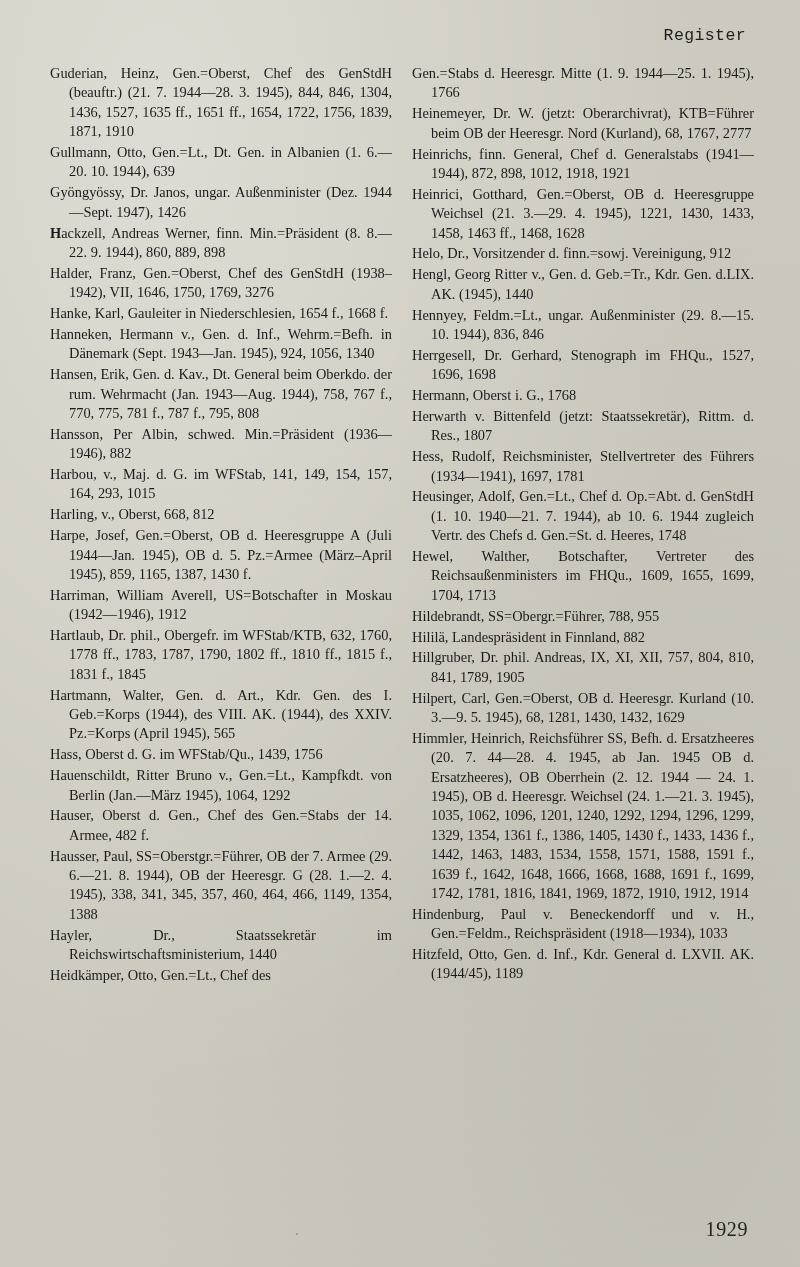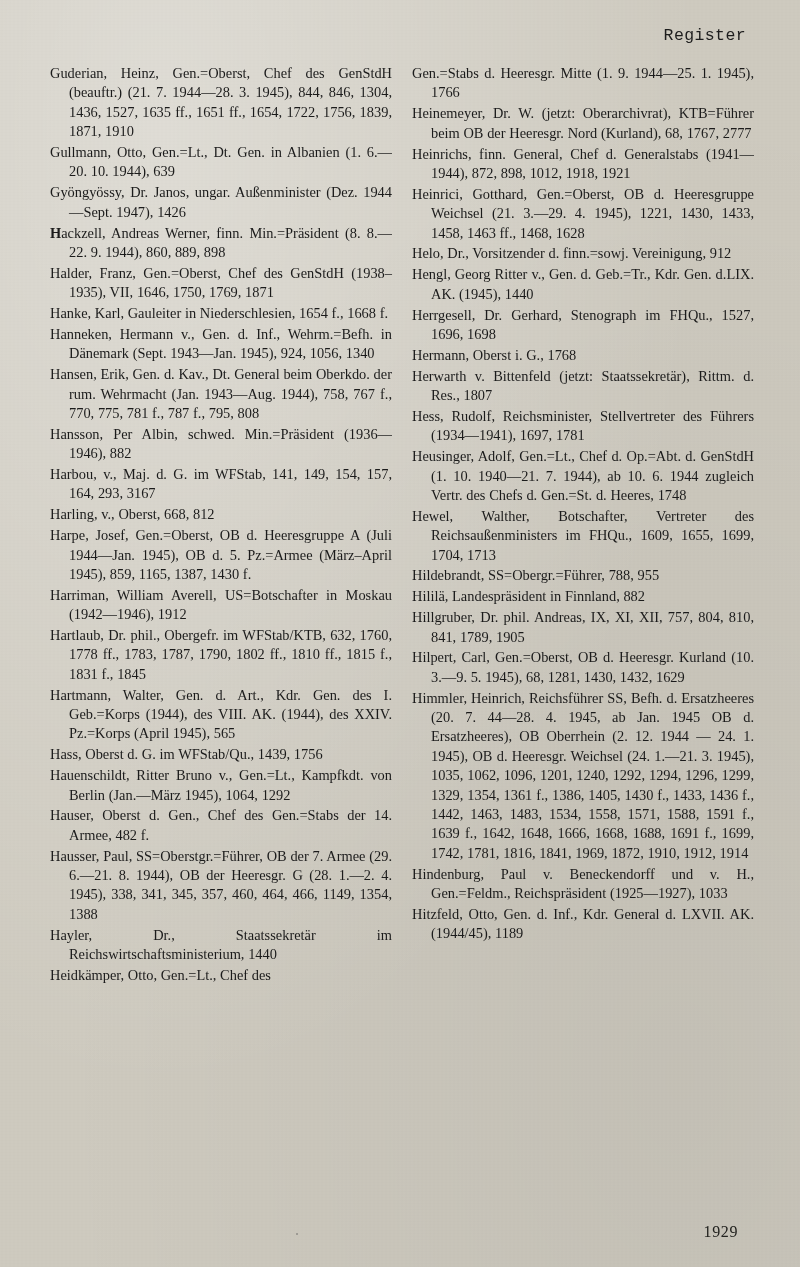--- a/index.html
+++ b/index.html
@@ -66,22 +66,22 @@
   }
   .entry.gap-before {
     margin-top: 0;
   }
   .entry b {
     font-weight: 700;
   }
   .folio {
     position: absolute;
     bottom: 26px;
-    right: 62px;
-    font-size: 16px;
+    right: 52px;
+    font-size: 20px;
     letter-spacing: 0.6px;
     color: #22221f;
   }
   .dot {
     position: absolute;
     bottom: 32px;
     left: 296px;
     width: 2px;
     height: 2px;
     background: #555;
@@ -96,57 +96,58 @@
   <div class="grain"></div>
 
   <div class="header">Register</div>
 
   <div class="columns">
     <div class="col">
       <p class="entry">Guderian, Heinz, Gen.=Oberst, Chef des GenStdH (beauftr.) (21. 7. 1944—28. 3. 1945), 844, 846, 1304, 1436, 1527, 1635 ff., 1651 ff., 1654, 1722, 1756, 1839, 1871, 1910</p>
       <p class="entry">Gullmann, Otto, Gen.=Lt., Dt. Gen. in Albanien (1. 6.—20. 10. 1944), 639</p>
       <p class="entry">Gyöngyössy, Dr. Janos, ungar. Außenminister (Dez. 1944—Sept. 1947), 1426</p>
       <p class="entry gap-before"><b>H</b>ackzell, Andreas Werner, finn. Min.=Präsident (8. 8.—22. 9. 1944), 860, 889, 898</p>
-      <p class="entry">Halder, Franz, Gen.=Oberst, Chef des GenStdH (1938–1935), VII, 1646, 1750, 1769, 1871</p>
+      <p class="entry">Halder, Franz, Gen.=Oberst, Chef des GenStdH (1938–1942), VII, 1646, 1750, 1769, 3276</p>
       <p class="entry">Hanke, Karl, Gauleiter in Niederschlesien, 1654 f., 1668 f.</p>
       <p class="entry">Hanneken, Hermann v., Gen. d. Inf., Wehrm.=Befh. in Dänemark (Sept. 1943—Jan. 1945), 924, 1056, 1340</p>
       <p class="entry">Hansen, Erik, Gen. d. Kav., Dt. General beim Oberkdo. der rum. Wehrmacht (Jan. 1943—Aug. 1944), 758, 767 f., 770, 775, 781 f., 787 f., 795, 808</p>
       <p class="entry">Hansson, Per Albin, schwed. Min.=Präsident (1936—1946), 882</p>
-      <p class="entry">Harbou, v., Maj. d. G. im WFStab, 141, 149, 154, 157, 164, 293, 3167</p>
+      <p class="entry">Harbou, v., Maj. d. G. im WFStab, 141, 149, 154, 157, 164, 293, 1015</p>
       <p class="entry">Harling, v., Oberst, 668, 812</p>
       <p class="entry">Harpe, Josef, Gen.=Oberst, OB d. Heeresgruppe A (Juli 1944—Jan. 1945), OB d. 5. Pz.=Armee (März–April 1945), 859, 1165, 1387, 1430 f.</p>
       <p class="entry">Harriman, William Averell, US=Botschafter in Moskau (1942—1946), 1912</p>
       <p class="entry">Hartlaub, Dr. phil., Obergefr. im WFStab/KTB, 632, 1760, 1778 ff., 1783, 1787, 1790, 1802 ff., 1810 ff., 1815 f., 1831 f., 1845</p>
       <p class="entry">Hartmann, Walter, Gen. d. Art., Kdr. Gen. des I. Geb.=Korps (1944), des VIII. AK. (1944), des XXIV. Pz.=Korps (April 1945), 565</p>
       <p class="entry">Hass, Oberst d. G. im WFStab/Qu., 1439, 1756</p>
       <p class="entry">Hauenschildt, Ritter Bruno v., Gen.=Lt., Kampfkdt. von Berlin (Jan.—März 1945), 1064, 1292</p>
       <p class="entry">Hauser, Oberst d. Gen., Chef des Gen.=Stabs der 14. Armee, 482 f.</p>
       <p class="entry">Hausser, Paul, SS=Oberstgr.=Führer, OB der 7. Armee (29. 6.—21. 8. 1944), OB der Heeresgr. G (28. 1.—2. 4. 1945), 338, 341, 345, 357, 460, 464, 466, 1149, 1354, 1388</p>
       <p class="entry">Hayler, Dr., Staatssekretär im Reichswirtschaftsministerium, 1440</p>
       <p class="entry">Heidkämper, Otto, Gen.=Lt., Chef des</p>
     </div>
 
     <div class="col">
       <p class="entry">Gen.=Stabs d. Heeresgr. Mitte (1. 9. 1944—25. 1. 1945), 1766</p>
       <p class="entry">Heinemeyer, Dr. W. (jetzt: Oberarchivrat), KTB=Führer beim OB der Heeresgr. Nord (Kurland), 68, 1767, 2777</p>
       <p class="entry">Heinrichs, finn. General, Chef d. Generalstabs (1941—1944), 872, 898, 1012, 1918, 1921</p>
       <p class="entry">Heinrici, Gotthard, Gen.=Oberst, OB d. Heeresgruppe Weichsel (21. 3.—29. 4. 1945), 1221, 1430, 1433, 1458, 1463 ff., 1468, 1628</p>
       <p class="entry">Helo, Dr., Vorsitzender d. finn.=sowj. Vereinigung, 912</p>
       <p class="entry">Hengl, Georg Ritter v., Gen. d. Geb.=Tr., Kdr. Gen. d.LIX. AK. (1945), 1440</p>
+      <p class="entry">Hennyey, Feldm.=Lt., ungar. Außenminister (29. 8.—15. 10. 1944), 836, 846</p>
       <p class="entry">Herrgesell, Dr. Gerhard, Stenograph im FHQu., 1527, 1696, 1698</p>
       <p class="entry">Hermann, Oberst i. G., 1768</p>
       <p class="entry">Herwarth v. Bittenfeld (jetzt: Staatssekretär), Rittm. d. Res., 1807</p>
       <p class="entry">Hess, Rudolf, Reichsminister, Stellvertreter des Führers (1934—1941), 1697, 1781</p>
       <p class="entry">Heusinger, Adolf, Gen.=Lt., Chef d. Op.=Abt. d. GenStdH (1. 10. 1940—21. 7. 1944), ab 10. 6. 1944 zugleich Vertr. des Chefs d. Gen.=St. d. Heeres, 1748</p>
       <p class="entry">Hewel, Walther, Botschafter, Vertreter des Reichsaußenministers im FHQu., 1609, 1655, 1699, 1704, 1713</p>
       <p class="entry">Hildebrandt, SS=Obergr.=Führer, 788, 955</p>
       <p class="entry">Hililä, Landespräsident in Finnland, 882</p>
       <p class="entry">Hillgruber, Dr. phil. Andreas, IX, XI, XII, 757, 804, 810, 841, 1789, 1905</p>
       <p class="entry">Hilpert, Carl, Gen.=Oberst, OB d. Heeresgr. Kurland (10. 3.—9. 5. 1945), 68, 1281, 1430, 1432, 1629</p>
       <p class="entry">Himmler, Heinrich, Reichsführer SS, Befh. d. Ersatzheeres (20. 7. 44—28. 4. 1945, ab Jan. 1945 OB d. Ersatzheeres), OB Oberrhein (2. 12. 1944 — 24. 1. 1945), OB d. Heeresgr. Weichsel (24. 1.—21. 3. 1945), 1035, 1062, 1096, 1201, 1240, 1292, 1294, 1296, 1299, 1329, 1354, 1361 f., 1386, 1405, 1430 f., 1433, 1436 f., 1442, 1463, 1483, 1534, 1558, 1571, 1588, 1591 f., 1639 f., 1642, 1648, 1666, 1668, 1688, 1691 f., 1699, 1742, 1781, 1816, 1841, 1969, 1872, 1910, 1912, 1914</p>
-      <p class="entry">Hindenburg, Paul v. Beneckendorff und v. H., Gen.=Feldm., Reichspräsident (1925—1927), 1033</p>
+      <p class="entry">Hindenburg, Paul v. Beneckendorff und v. H., Gen.=Feldm., Reichspräsident (1918—1934), 1033</p>
       <p class="entry">Hitzfeld, Otto, Gen. d. Inf., Kdr. General d. LXVII. AK. (1944/45), 1189</p>
     </div>
   </div>
 
   <div class="dot"></div>
   <div class="folio">1929</div>
 </div>
 
 </body></html>

